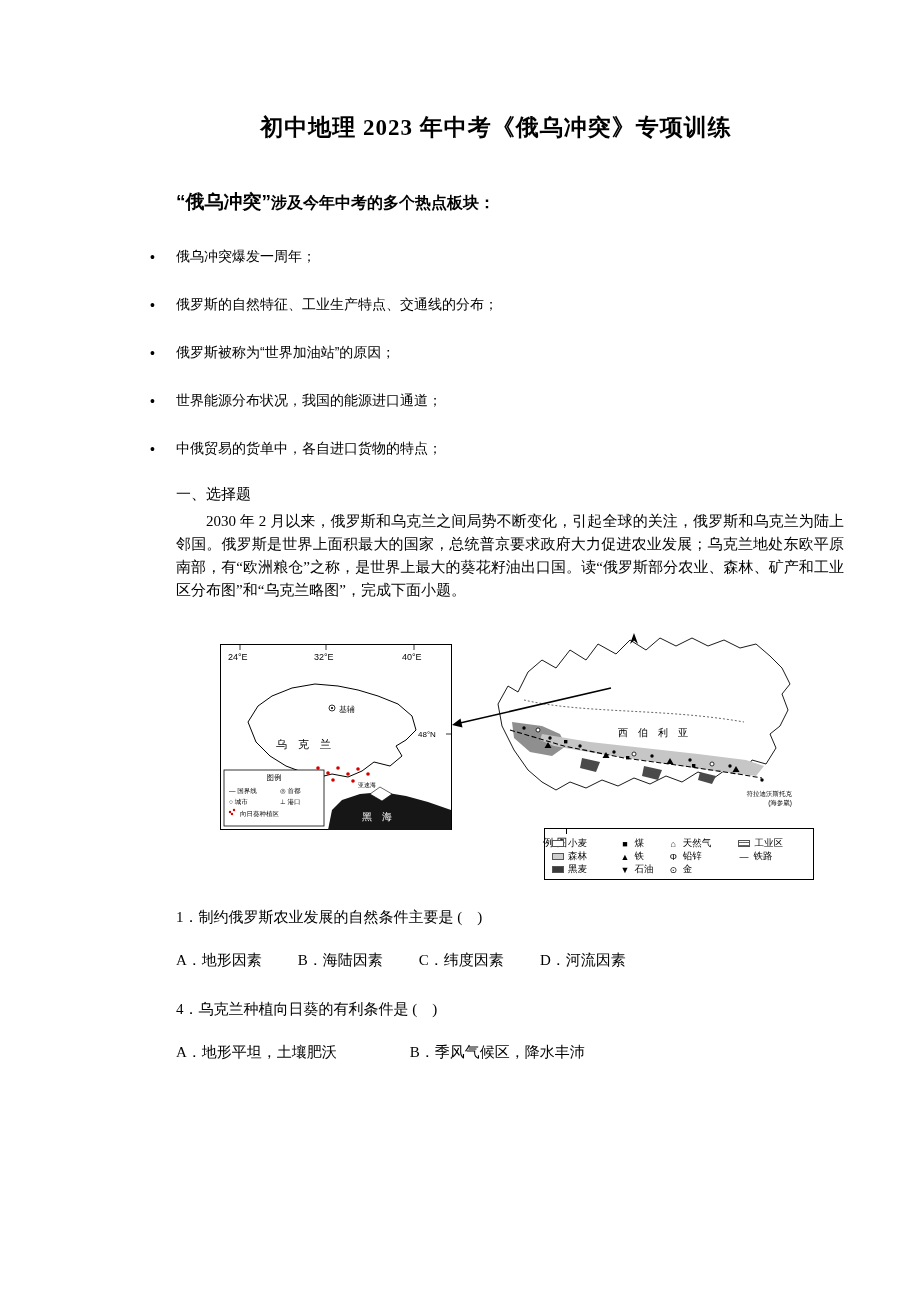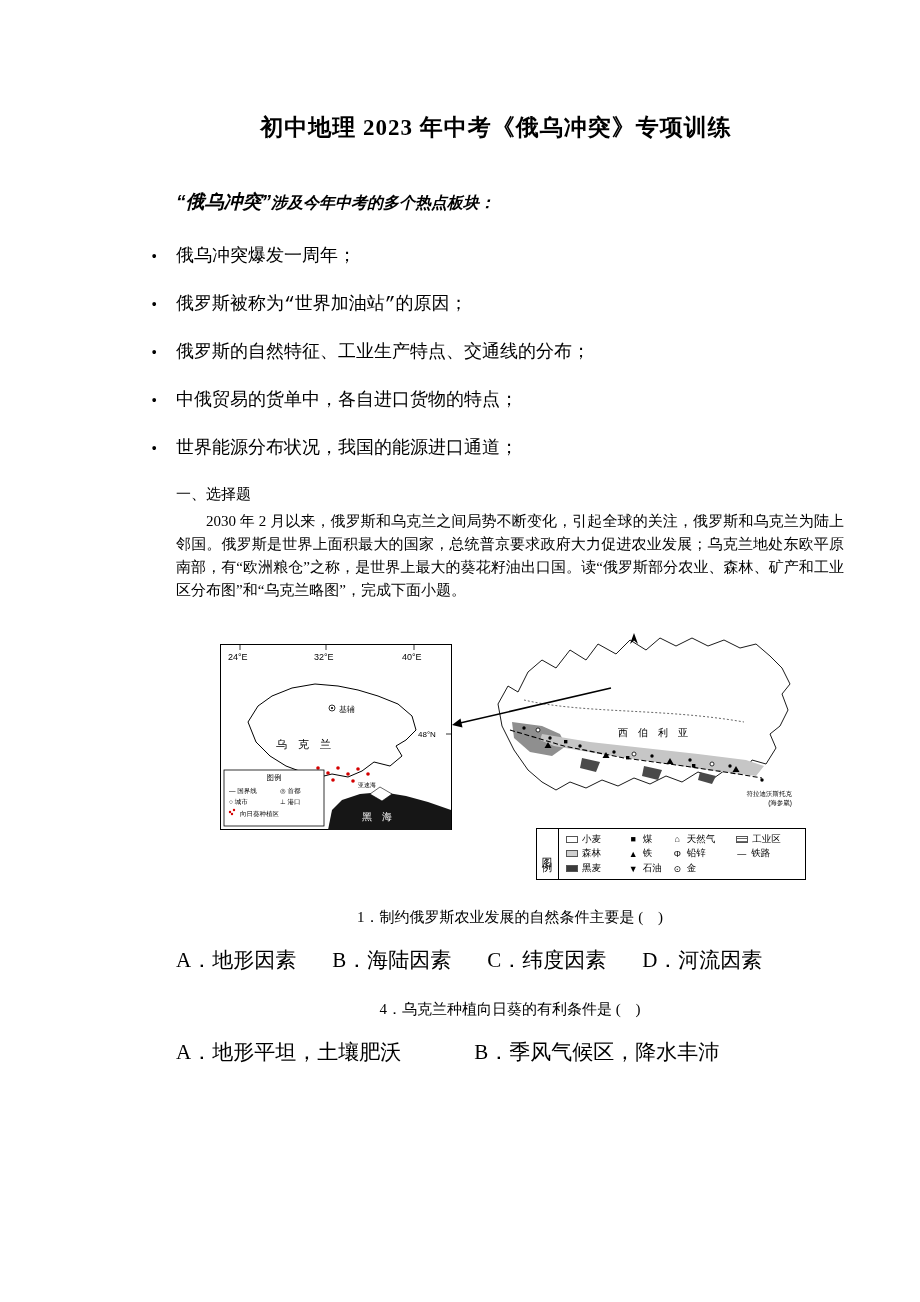--- a/index.html
+++ b/index.html
@@ -3,27 +3,27 @@
 <meta charset="utf-8">
 <style>
   * { margin:0; padding:0; box-sizing:border-box; }
   body {
     width:920px; height:1302px; background:#fff; color:#000;
     font-family:"Liberation Serif","DejaVu Serif",serif;
     overflow:hidden;
   }
   .page { position:relative; width:920px; height:1302px; padding:112px 112px 0 112px; background:#fff;margin-left:36px; }
   .title { font-size:23px; font-weight:700; text-align:center; letter-spacing:1px; }
-  .intro { margin:46px 0 0 28px; font-weight:700; font-size:16px; font-family:"Liberation Sans","DejaVu Sans",sans-serif;font-style:italic; }
+  .intro { margin:46px 0 0 28px; font-weight:700; font-size:16px; font-family:"Liberation Sans","DejaVu Sans",sans-serif; }
   .intro .hl { font-size:19px; }
   .bullets { list-style:none; margin-top:30px; }
   .bullets li {
     position:relative; padding-left:28px; margin-bottom:26px;
-    font-size:18px; line-height:22px;
-    font-family:Liberation Mono, monospace;
+    font-size:14px; line-height:22px;
+    font-family:Liberation Sans, sans-serif;
   }
   .bullets li::before { content:"•"; position:absolute; left:2px; top:1px; font-size:14px; }
   .section { margin:0 0 0 28px; font-size:15px; font-weight:400; font-family:"Liberation Sans","DejaVu Sans",sans-serif; }
   .passage { margin:6px 0 0 28px; font-size:15px; line-height:23px; text-align:justify; text-indent:2em; }
 
   .figure { position:relative; height:268px; margin-top:24px; }
   .ukr-svg { position:absolute; left:72px; top:18px; }
   .rus-svg { position:absolute; left:346px; top:4px; }
   .arrow-svg { position:absolute; left:288px; top:56px; }
 
@@ -39,60 +39,61 @@
   .lframe { fill:#fff; stroke:#000; stroke-width:0.8; }
   .reddot { fill:#d40000; }
   .gray1 { fill:#8f8f8f; } .gray2 { fill:#c6c6c6; } .dark { fill:#4a4a4a; }
   .rail { stroke:#000; stroke-width:1.1; fill:none; stroke-dasharray:5 2.5; }
   .iso { stroke:#000; stroke-width:0.6; fill:none; stroke-dasharray:2 2; }
   .blk { fill:#000; }
   .opn { fill:#fff; stroke:#000; stroke-width:0.8; }
   .aline { stroke:#000; stroke-width:1.5; }
 
   .rlegend {
-    position:absolute; left:388px; top:202px; width:270px; height:52px;
+    position:absolute; left:396px; top:202px; width:270px; height:52px;
     border:1px solid #000; display:flex; background:#fff;
     font-family:"Liberation Sans","DejaVu Sans",sans-serif;
+    flex-direction:column;
   }
   .rlegend-title {
     width:22px; border-right:1px solid #000; display:flex; align-items:center; justify-content:center;
     writing-mode:vertical-rl; letter-spacing:5px; font-size:10.5px;
   }
   .rlegend-grid {
     flex:1; display:grid; grid-template-columns:1.05fr 0.75fr 1.1fr 1.05fr;
     padding:3px 7px; font-size:9.5px; align-items:center;
   }
   .ritem { display:flex; align-items:center; gap:4px; white-space:nowrap; }
   .sym { display:inline-block; width:11px; text-align:center; font-size:9px; }
   .sw { display:inline-block; width:12px; height:7px; border:1px solid #555; }
   .sw.wheat { background:#fff; }
   .sw.forest { background:#cfcfcf; }
   .sw.rye { background:#3a3a3a; }
   .sw.industry { background:repeating-linear-gradient(0deg,#666 0 1px,#fff 1px 3px); }
 
-  .q { margin:14px 0 0 28px; font-size:15px; line-height:19px;text-align:center; }
+  .q { margin:14px 0 0 28px; font-size:15px; line-height:19px; }
   .q2 { margin-top:30px; }
-  .opts { display:flex; margin:24px 0 0 28px; font-size:21px; line-height:19px; }
+  .opts { display:flex; margin:24px 0 0 28px; font-size:15px; line-height:19px; }
   .o1 { gap:36px; } .o2 { gap:73px; }
 </style>
 </head>
 <body>
 
 <div class="page">
 
   <h1 class="title">初中地理 2023 年中考《俄乌冲突》专项训练</h1>
 
   <p class="intro"><b class="hl">“俄乌冲突”</b><span>涉及今年中考的多个热点板块：</span></p>
 
   <ul class="bullets">
     <li>俄乌冲突爆发一周年；</li>
+    <li>俄罗斯的自然特征、工业生产特点、交通线的分布；</li>
     <li>俄罗斯被称为“世界加油站”的原因；</li>
-    <li>俄罗斯的自然特征、工业生产特点、交通线的分布；</li>
+    <li>世界能源分布状况，我国的能源进口通道；</li>
     <li>中俄贸易的货单中，各自进口货物的特点；</li>
-    <li>世界能源分布状况，我国的能源进口通道；</li>
   </ul>
 
   <h2 class="section">一、选择题</h2>
 
   <p class="passage">2030 年 2 月以来，俄罗斯和乌克兰之间局势不断变化，引起全球的关注，俄罗斯和乌克兰为陆上邻国。俄罗斯是世界上面积最大的国家，总统普京要求政府大力促进农业发展；乌克兰地处东欧平原南部，有“欧洲粮仓”之称，是世界上最大的葵花籽油出口国。读“俄罗斯部分农业、森林、矿产和工业区分布图”和“乌克兰略图”，完成下面小题。</p>
 
   <div class="figure">
 
     <svg class="ukr-svg" width="232" height="186" viewBox="0 0 232 186">
       <rect class="frame" x="0.5" y="0.5" width="231" height="185"></rect>

